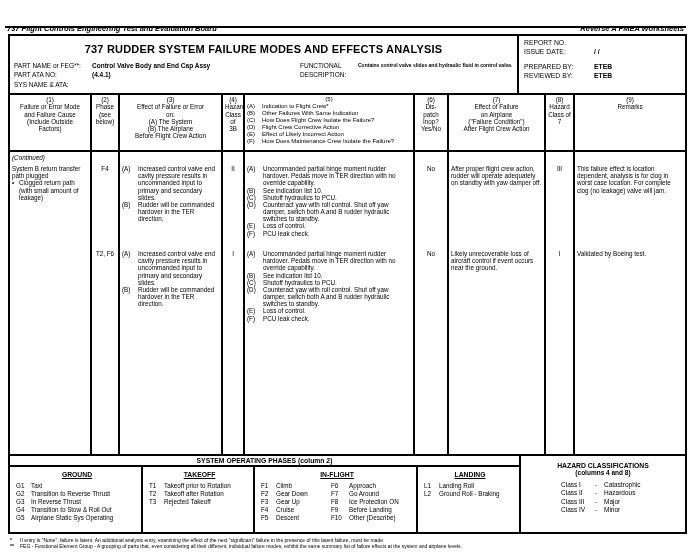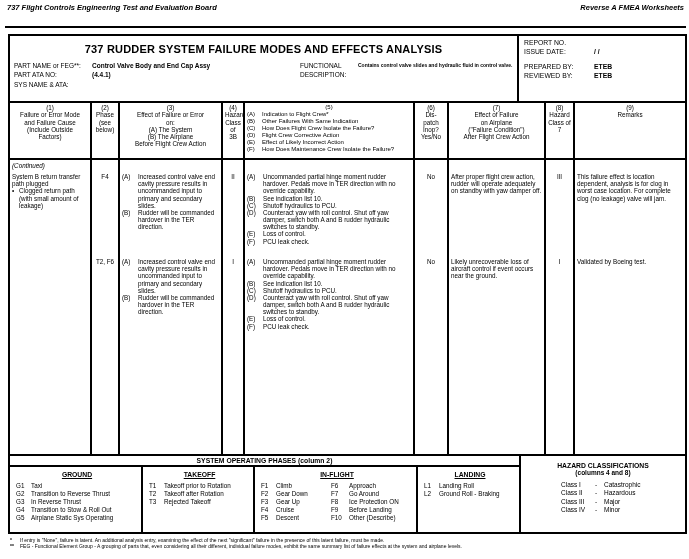--- a/index.html
+++ b/index.html
@@ -4,34 +4,34 @@
 <style>
   * { margin:0; padding:0; box-sizing:border-box; }
   html,body { background:#888; }
   .page {
     position:relative; width:689px; height:559px; background:#fff;
     font-family:"Liberation Sans", sans-serif; color:#000; overflow:hidden;
     margin:0 auto;
   }
   
   .pg-head {
-    position:absolute; top:3px; left:7px; right:5px;
+    position:absolute; top:24px; left:7px; right:5px;
     display:flex; justify-content:space-between;
     font-size:7.5px; font-style:italic; font-weight:bold;
   }
   .pg-rule { position:absolute; top:26px; left:5px; right:3px; border-top:2px solid #000; }
 
   
   .sheet {
     position:absolute; left:8px; top:34px; width:679px; height:500px;
     border:2px solid #000; display:flex; flex-direction:column;
   }
 
   
-  .title-block { height:67px; border-bottom:2px solid #000; display:flex; flex:none; }
+  .title-block { height:59px; border-bottom:2px solid #000; display:flex; flex:none; }
   .tb-left { flex:1; position:relative; }
   .doc-title { position:absolute; top:7px; left:0; right:0; text-align:center; font-weight:bold; font-size:11px; letter-spacing:.2px; }
   .inf { position:absolute; font-size:6.5px; white-space:nowrap; }
   .fn-value { position:absolute; left:348px; top:26px; width:160px; font-size:5px; font-weight:bold; white-space:normal; line-height:1.2; }
   .tb-right { width:168px; border-left:2px solid #000; position:relative; font-size:6.8px; flex:none; }
   .rb-line { position:absolute; left:5px; right:2px; white-space:nowrap; }
   .rb-val { position:absolute; left:75px; font-weight:bold; }
 
   
   .col-grid { display:grid; grid-template-columns:82px 28px 103px 22px 170px 34px 97px 29px 1fr; }

